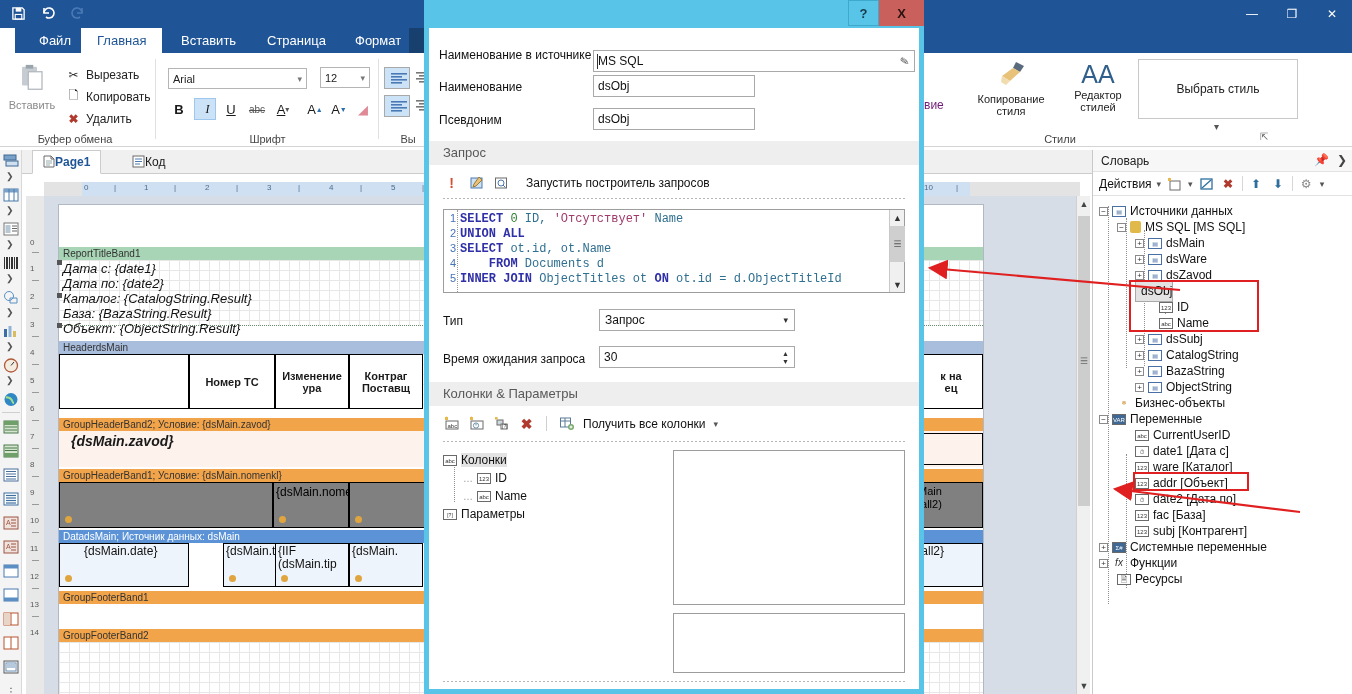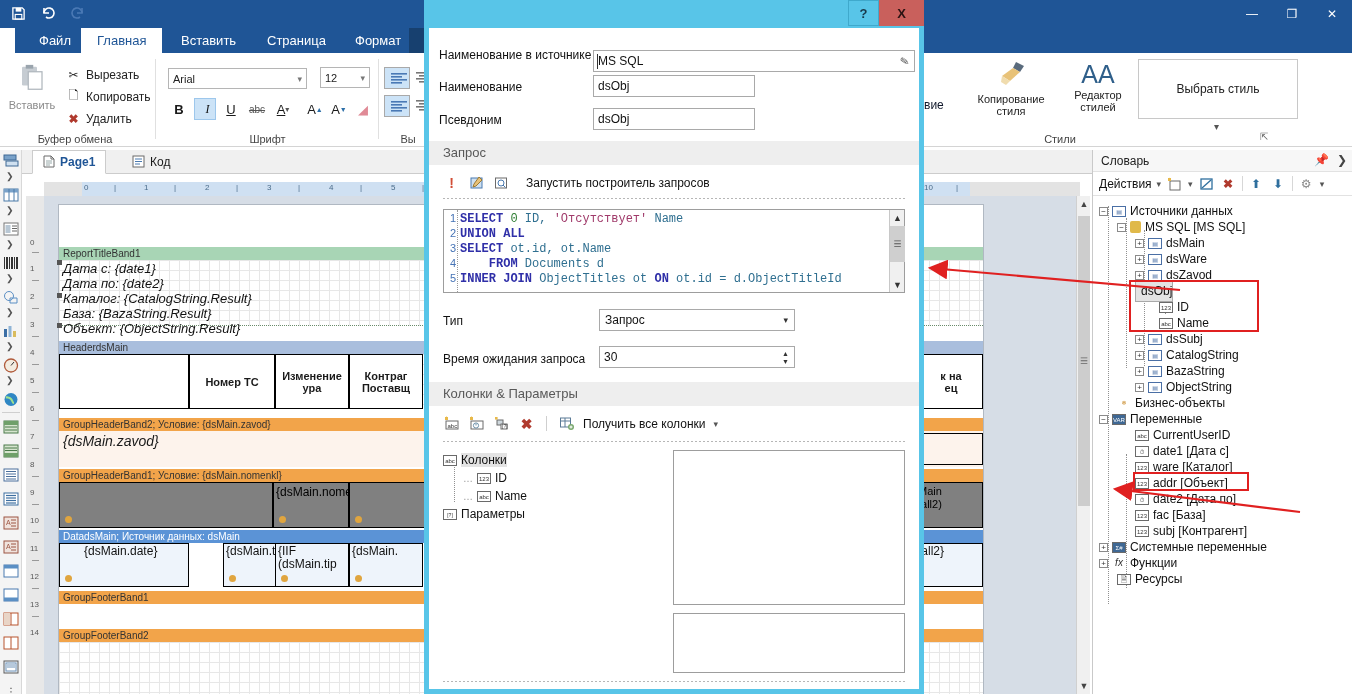--- a/index.html
+++ b/index.html
@@ -85,21 +85,21 @@
   
   .lefttools {
     position:absolute; left:0; top:150px; width:22px; height:544px;
     background:#f4f4f4; border-right:1px solid #d8d8d8;
   }
   .lt { position:absolute; left:2px; width:18px; height:18px; display:flex; align-items:center; justify-content:center; font-size:12px; }
   .ltarrow { position:absolute; left:6px; font-size:9px; color:#555; }
 
   
   .doctabs { position:absolute; left:22px; top:150px; width:1070px; height:24px; background:#f0f0f0; border-bottom:1px solid #ccc;}
-  .doctab { position:absolute; top:0; height:24px; display:flex; align-items:center; gap:5px; padding:0 10px; font-size:12px;}
+  .doctab { position:absolute; top:0; height:24px; display:flex; align-items:center; padding:0 10px; font-size:12px;}
   .doctab.active { background:#ffffff; color:#1f5596; font-weight:bold; border:1px solid #ccc; border-bottom:1px solid #fff;}
   .doctab .ti { font-size:11px; }
 
   
   .hruler { position:absolute; left:44px; top:182px; width:1036px; height:14px; background:#cfe0f2; font-size:8px; color:#4a6b8a; }
   .hruler .lead { position:absolute; left:0; top:0; width:38px; height:14px; background:#e3e3e3; }
   .hruler span { position:absolute; top:1px; }
   .vruler { position:absolute; left:26px; top:196px; width:18px; height:498px; background:#e8e8e8; font-size:8px; color:#5a5a5a; }
   .vruler span { position:absolute; left:4px; }
   .vruler .tk { position:absolute; left:6px; width:7px; height:1px; background:#999; }
@@ -355,21 +355,21 @@
             <rect y="1" width="16" height="1.6" fill="#777"></rect>
             <rect x="3" y="4" width="11" height="1.6" fill="#777"></rect>
             <rect y="7" width="16" height="1.6" fill="#777"></rect>
             <rect x="3" y="10" width="11" height="1.6" fill="#777"></rect>
           </svg>
       </div>
       <div class="glabel" style="left:-6px;">Вы</div>
     </div>
 
     <div class="rgroup" style="left:924px; width:345px;">
-      <div style="position:absolute; left:0; top:45px; font-size:12px; color:#0f172a;">вие</div>
+      <div style="position:absolute; left:0; top:45px; font-size:12px; color:#701a75;">вие</div>
       <div class="bigbtn" style="left:42px; top:6px; width:90px;">
         <div class="glyph">
           <svg width="34" height="28" viewBox="0 0 34 28">
               <path d="M22 3l8 4-4 6-7-4z" fill="#5a6b7d"></path>
               <path d="M19 9l7 4-10 9-8-5z" fill="#e8c278"></path>
               <path d="M8 17l8 5-4 4-5-3z" fill="#f0dcae"></path>
             </svg>
         </div>
         <div class="cap" style="color:#222;line-height:12px;">
           <span>Копирование</span><br>
@@ -662,21 +662,21 @@
       <div class="cellbox" style="left:130px; top:149px; width:86px;  height:55px;">Номер ТС</div>
       <div class="cellbox" style="left:216px; top:149px; width:74px;  height:55px; white-space:pre-line;">Изменение
 ура</div>
       <div class="cellbox" style="left:290px; top:149px; width:74px;  height:55px; white-space:pre-line;">Контраг
 Поставщ</div>
       <div class="cellbox" style="left:860px; top:149px; width:64px;  height:55px; white-space:pre-line;">к на
 ец</div>
 
       <div class="band group" style="top:213px; width:924px;">GroupHeaderBand2; Условие: {dsMain.zavod}</div>
       <div class="grid" style="position:absolute; left:0; top:226px; width:924px; height:36px; background:#fdf3ec;"></div>
-      <div style="position:absolute; left:4px; top:228px; font-size:14px; font-weight:normal; font-style:italic;">{dsMain.zavod}</div>
+      <div style="position:absolute; left:12px; top:228px; font-size:14px; font-weight:bold; font-style:italic;">{dsMain.zavod}</div>
       <div class="cellbox" style="left:856px; top:228px; width:68px; height:32px; background:#fdf3ec;"></div>
 
       <div class="band group" style="top:264px; width:924px;">GroupHeaderBand1; Условие: {dsMain.nomenkl}</div>
       <div class="greycell" style="left:0px;   top:277px; width:214px; height:46px;">
           <div class="dot" style="left:5px; bottom:4px;"></div>
         </div>
       <div class="greycell" style="left:214px; top:277px; width:76px;  height:46px; line-height:14px;"><span>{dsMain.nomenkl}</span><div class="dot" style="left:5px; bottom:4px;"></div></div>
       <div class="greycell" style="left:290px; top:277px; width:566px; height:46px;">
           <div class="dot" style="left:5px; bottom:4px;"></div>
         </div>

